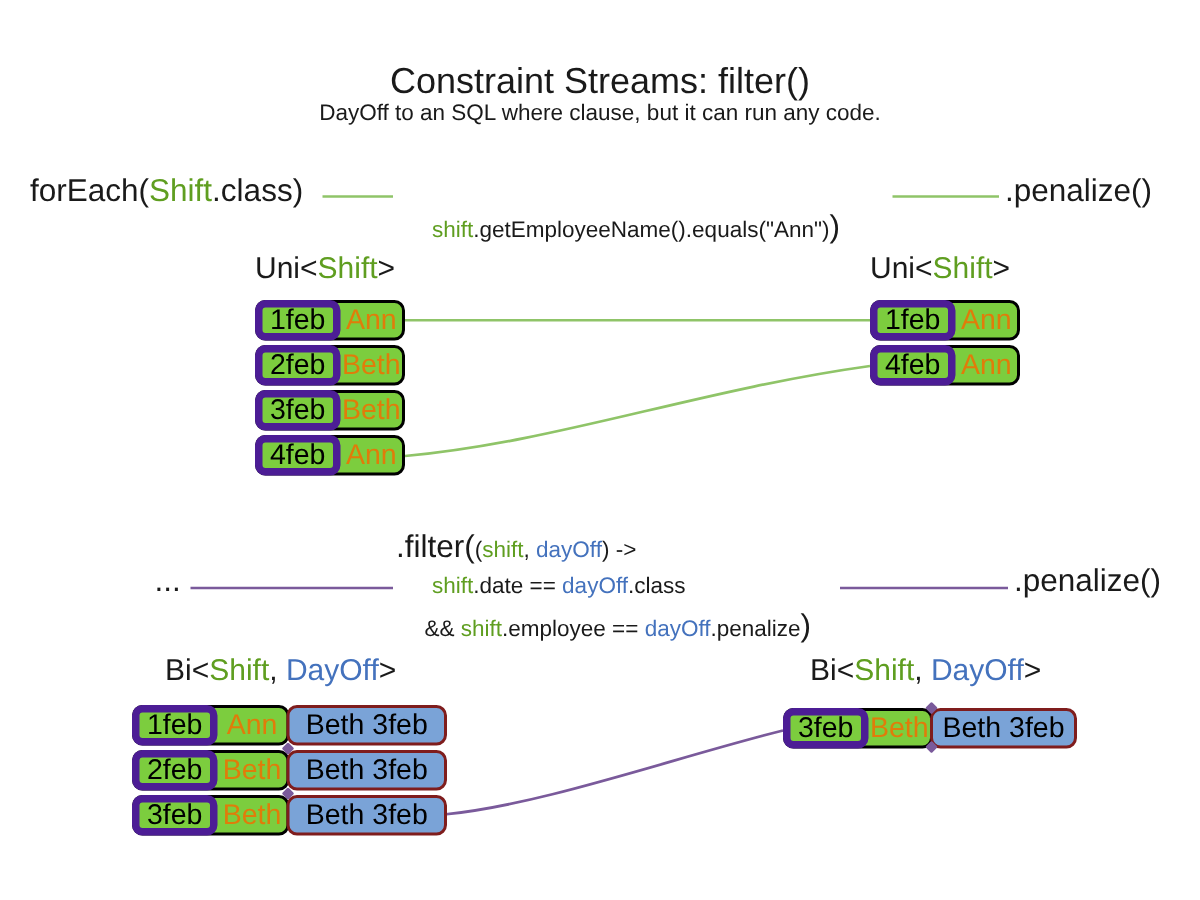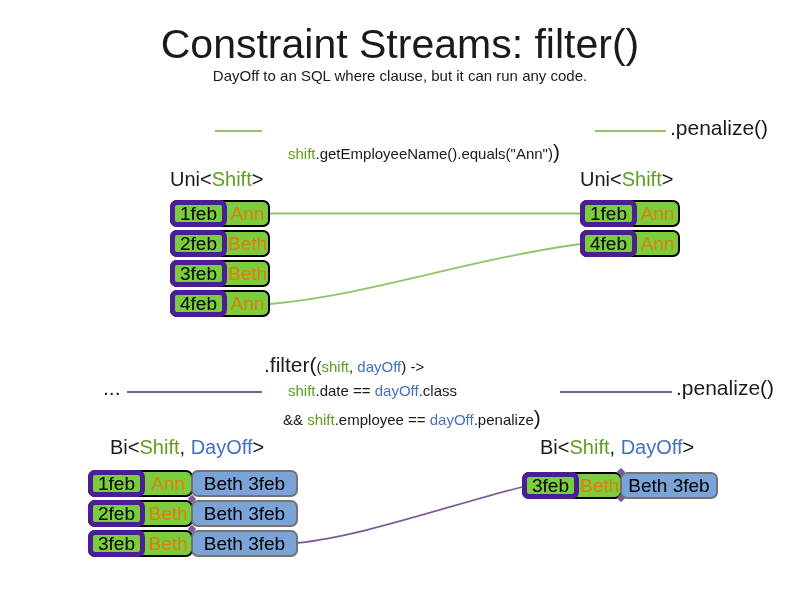--- a/index.html
+++ b/index.html
@@ -2,21 +2,21 @@
 <html style="--green_text: #5f9e20; --green_fill: #7ccd3e; --green_line: #8fc468; --orange_text: #e07c0a; --blue_text: #4472bd; --blue_fill: #7aa3d7; --purple_line: #7a5a9b;"><head>
 <meta charset="utf-8">
 <style>
   html,body{margin:0;padding:0;background:#ffffff;}
   .stage{
     position:relative;width:800px;height:600px;background:#ffffff;
     font-family:"Liberation Sans",sans-serif;overflow:hidden;color:#1a1a1a;
   }
   .abs{position:absolute;white-space:nowrap;line-height:1.12;}
   .center{left:0;right:0;text-align:center;}
-  .title{font-size:41px;}
+  .title{font-size:24px;margin-top:20px;}
   .subtitle{font-size:15px;}
   .code-big{font-size:21px;}
   .code-small{font-size:15px;}
   .label{font-size:20px;}
   .c-green{color:var(--green_text,#5f9e20);}
   .c-blue{color:var(--blue_text,#4472bd);}
   .bigparen{font-size:21px;}
   svg.wires{position:absolute;left:0;top:0;z-index:0;pointer-events:none;}
   .row{
     position:absolute;height:27px;box-sizing:border-box;z-index:1;
@@ -28,21 +28,21 @@
     display:flex;align-items:center;justify-content:center;
     font-size:19px;color:#000;z-index:2;
   }
   .namebox{
     position:absolute;left:55px;right:0;top:0;bottom:0;
     display:flex;align-items:center;justify-content:center;
     font-size:19px;color:var(--orange_text,#e07c0a);
   }
   .bluebox{
     position:absolute;height:27px;box-sizing:border-box;z-index:1;
-    background:var(--blue_fill,#7aa3d7);border:2px solid #737373;border-radius:7px;
+    background:var(--blue_fill,#7aa3d7);border:2px solid #7f1d1d;border-radius:7px;
     display:flex;align-items:center;justify-content:center;
     font-size:19px;color:#000;
   }
   .diamond{
     position:absolute;width:6px;height:6px;z-index:3;
     background:var(--purple_line,#7a5a9b);transform:rotate(45deg);border-radius:1px;
   }
 </style>
 </head>
 <body>
@@ -55,20 +55,21 @@
     <path d="M270,213.5 L580,213.5" fill="none" stroke-width="1.8" stroke="#8fc468"></path>
     <path d="M270,304 C370,295 465,260 580,244" fill="none" stroke-width="1.8" stroke="#8fc468"></path>
     <path d="M127,392 L262,392" fill="none" stroke-width="1.8" stroke="#7a5a9b"></path>
     <path d="M560,392 L672,392" fill="none" stroke-width="1.8" stroke="#7a5a9b"></path>
     <path d="M296,543 C360,537 450,505 522,487" fill="none" stroke-width="1.8" stroke="#7a5a9b"></path>
   </svg>
 
   <div class="abs center title" style="top:22px;">Constraint Streams: filter()</div>
   <div class="abs center subtitle" style="top:68px;">DayOff to an SQL where clause, but it can run any code.</div>
 
+  <div class="abs code-big" style="left:20px;top:116px;"><span>forEach(</span><span class="c-green">Shift</span><span>.class)</span></div>
 
   <div class="abs code-small" style="left:288px;top:140px;"><span class="c-green">shift</span><span>.getEmployeeName().equals("Ann")</span><span class="bigparen">)</span></div>
 
   <div class="abs code-big" style="left:670px;top:116px;">.penalize()</div>
 
   <div class="abs label" style="left:170px;top:168px;"><span>Uni&lt;</span><span class="c-green">Shift</span><span>&gt;</span></div>
   <div class="abs label" style="left:580px;top:168px;"><span>Uni&lt;</span><span class="c-green">Shift</span><span>&gt;</span></div>
 
   <div class="row" style="left:170px;top:200px;width:100px;">
     <span class="namebox">Ann</span>

